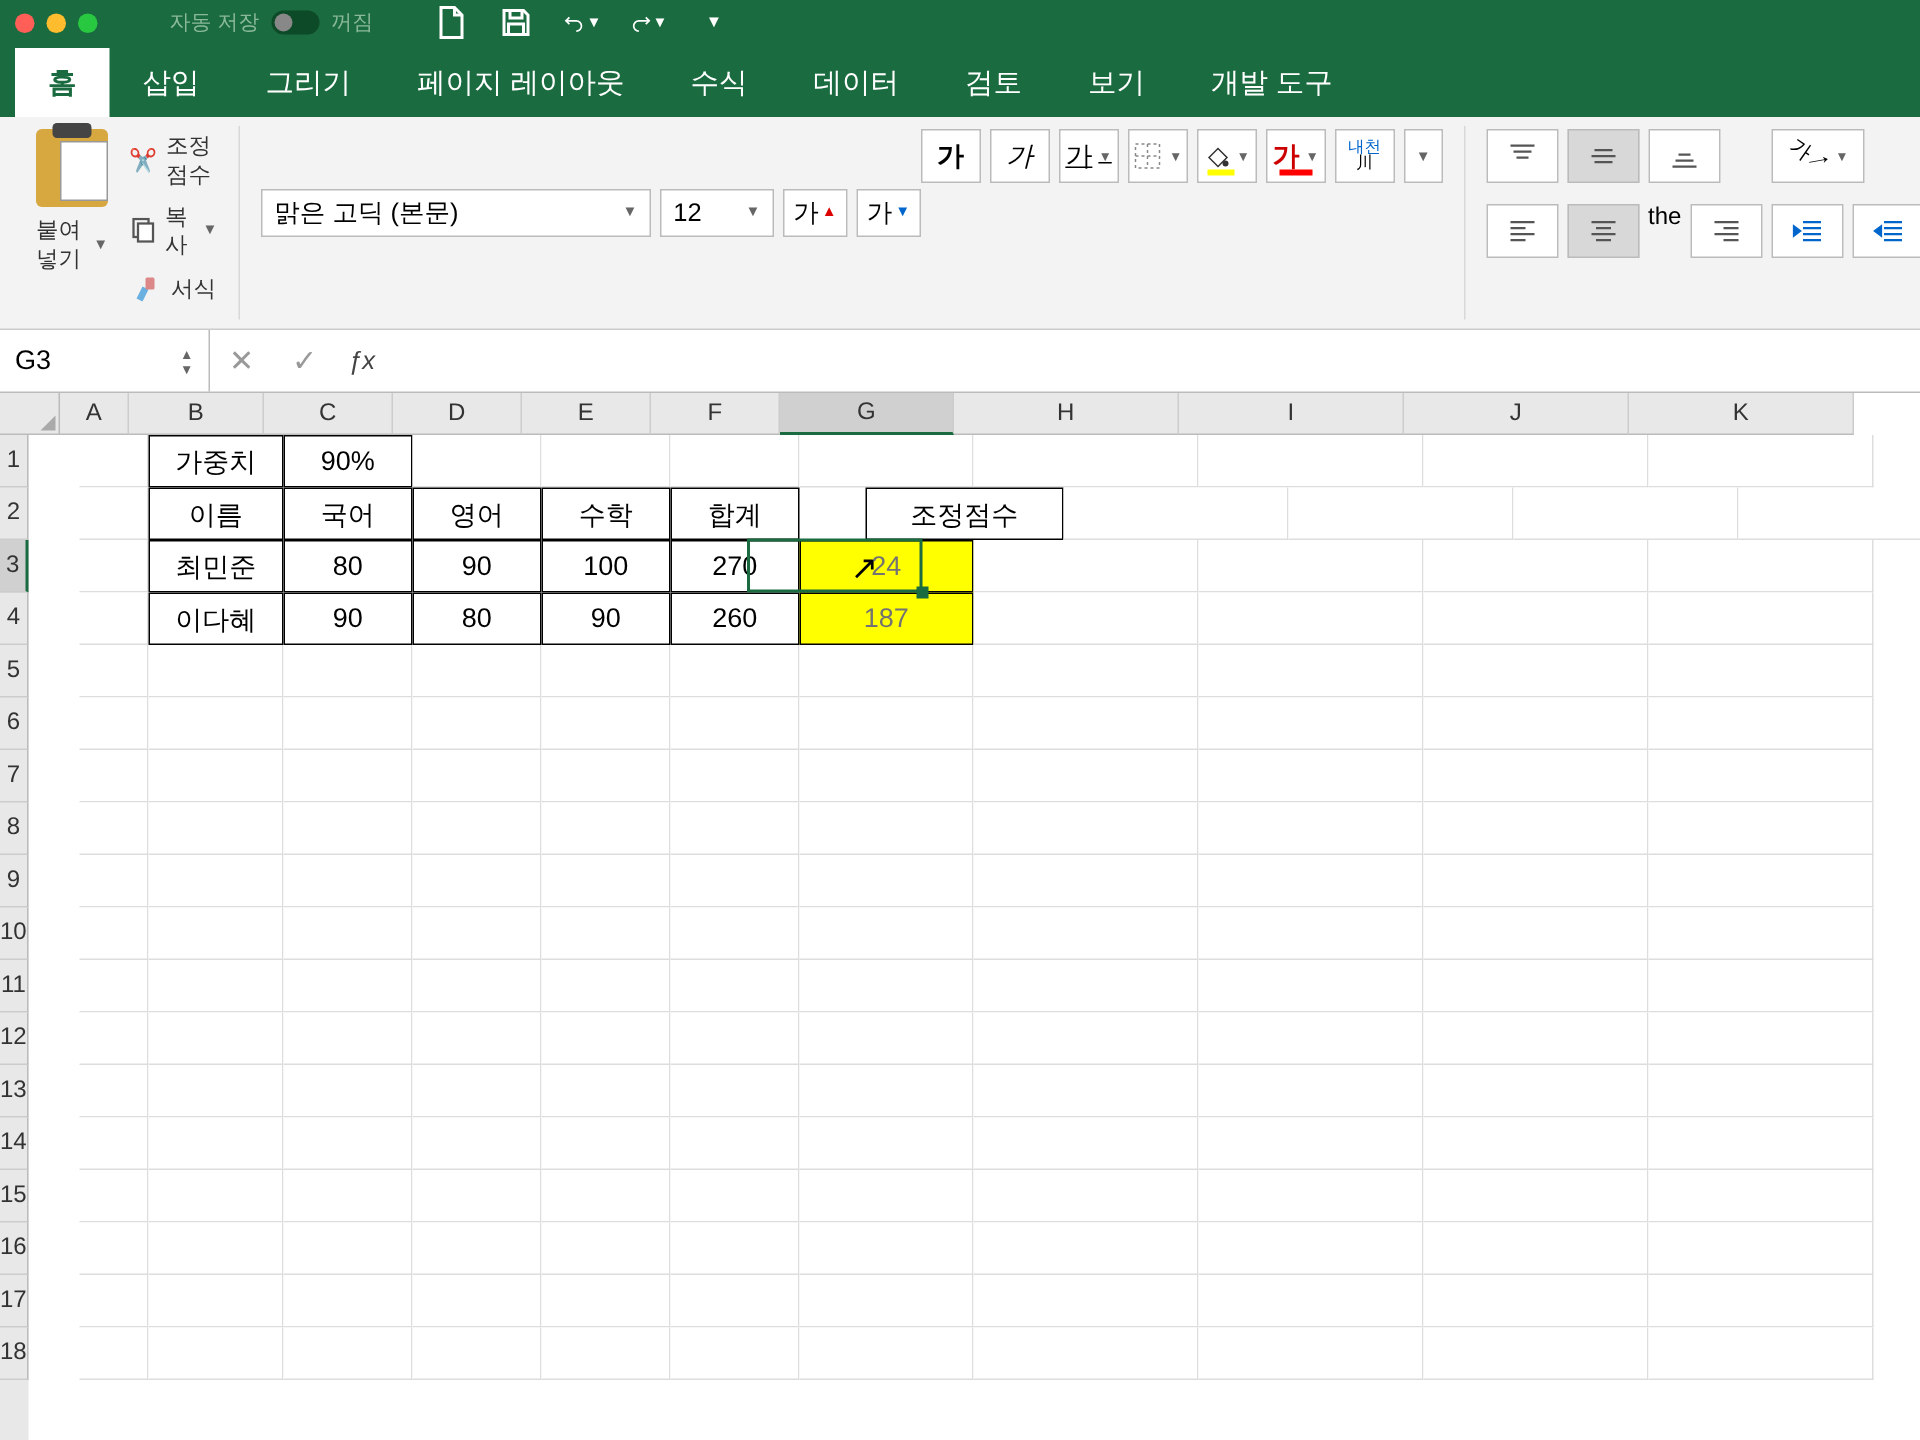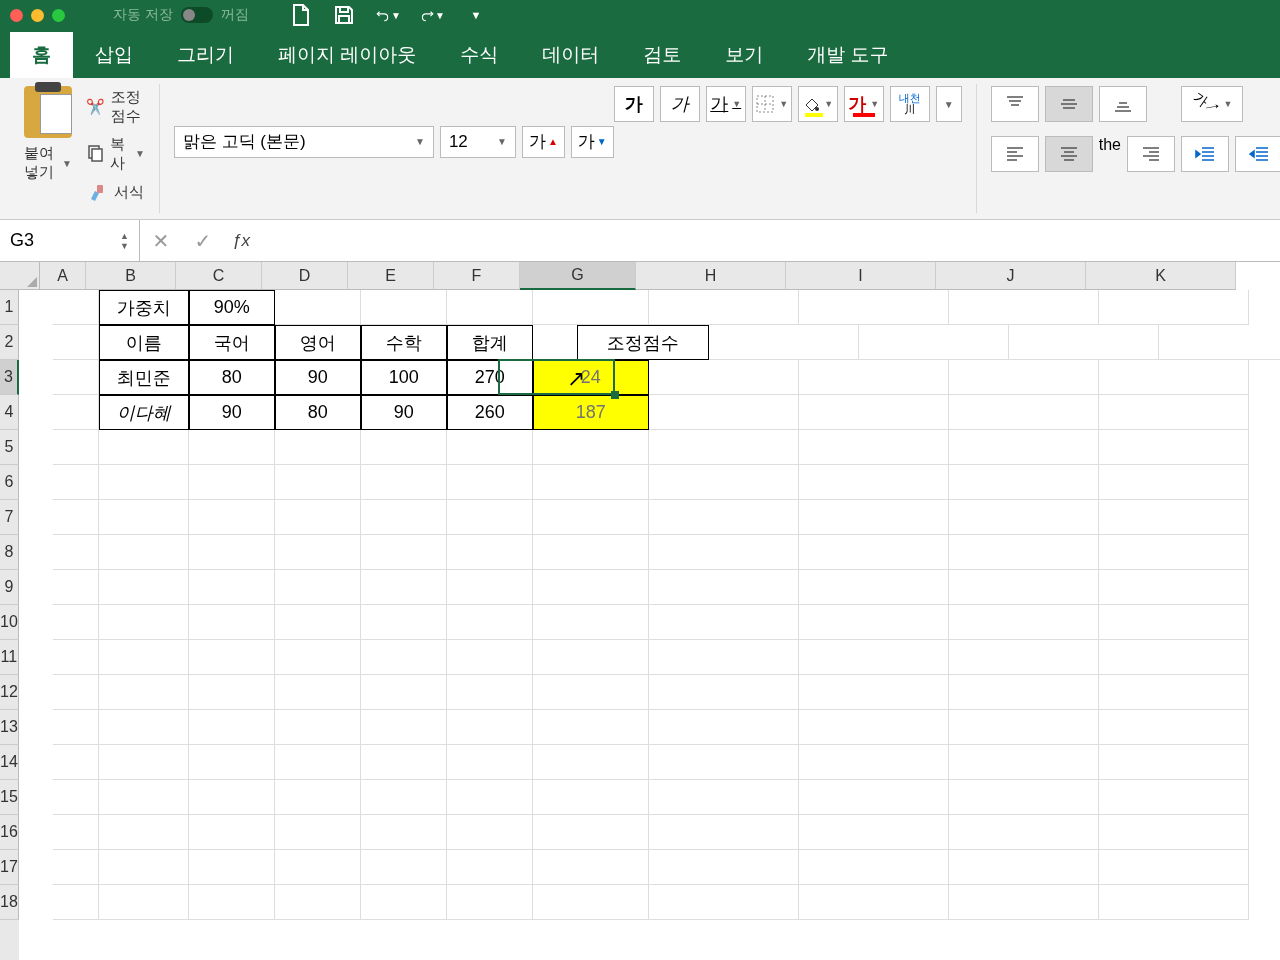--- a/index.html
+++ b/index.html
@@ -394,21 +394,21 @@
           <div class="cell bthick" style="width: 86px;">100</div>
           <div class="cell bthick" style="width: 86px;">270</div>
           <div class="cell bthick hl" style="width: 116px;">24</div>
           <div class="cell" style="width: 150px;"></div>
           <div class="cell" style="width: 150px;"></div>
           <div class="cell" style="width: 150px;"></div>
           <div class="cell" style="width: 150px;"></div>
         </div>
         <div class="cell-row">
           <div class="cell" style="width: 46px;"></div>
-          <div class="cell bthick" style="width: 90px; font-style: italic;">이다혜</div>
+          <div class="cell bthick" style="width: 90px;">이다혜</div>
           <div class="cell bthick" style="width: 86px;">90</div>
           <div class="cell bthick" style="width: 86px;">80</div>
           <div class="cell bthick" style="width: 86px;">90</div>
           <div class="cell bthick" style="width: 86px;">260</div>
           <div class="cell bthick hl" style="width: 116px;">187</div>
           <div class="cell" style="width: 150px;"></div>
           <div class="cell" style="width: 150px;"></div>
           <div class="cell" style="width: 150px;"></div>
           <div class="cell" style="width: 150px;"></div>
         </div>

